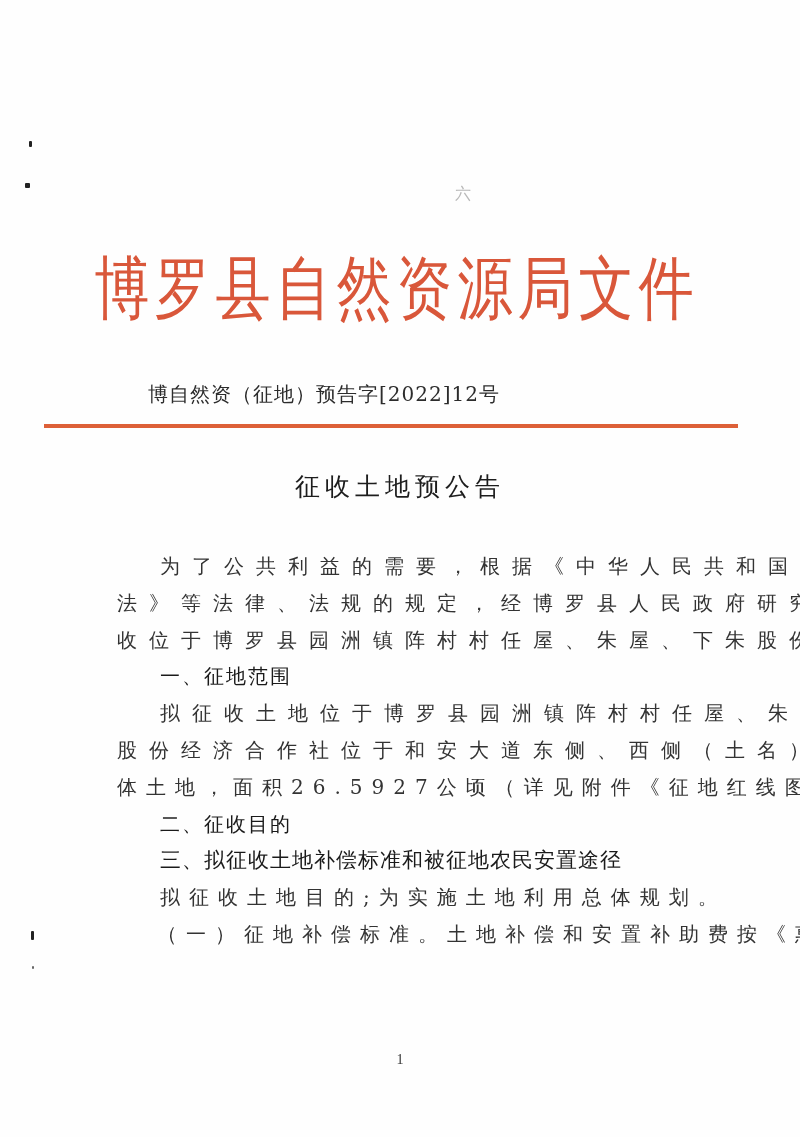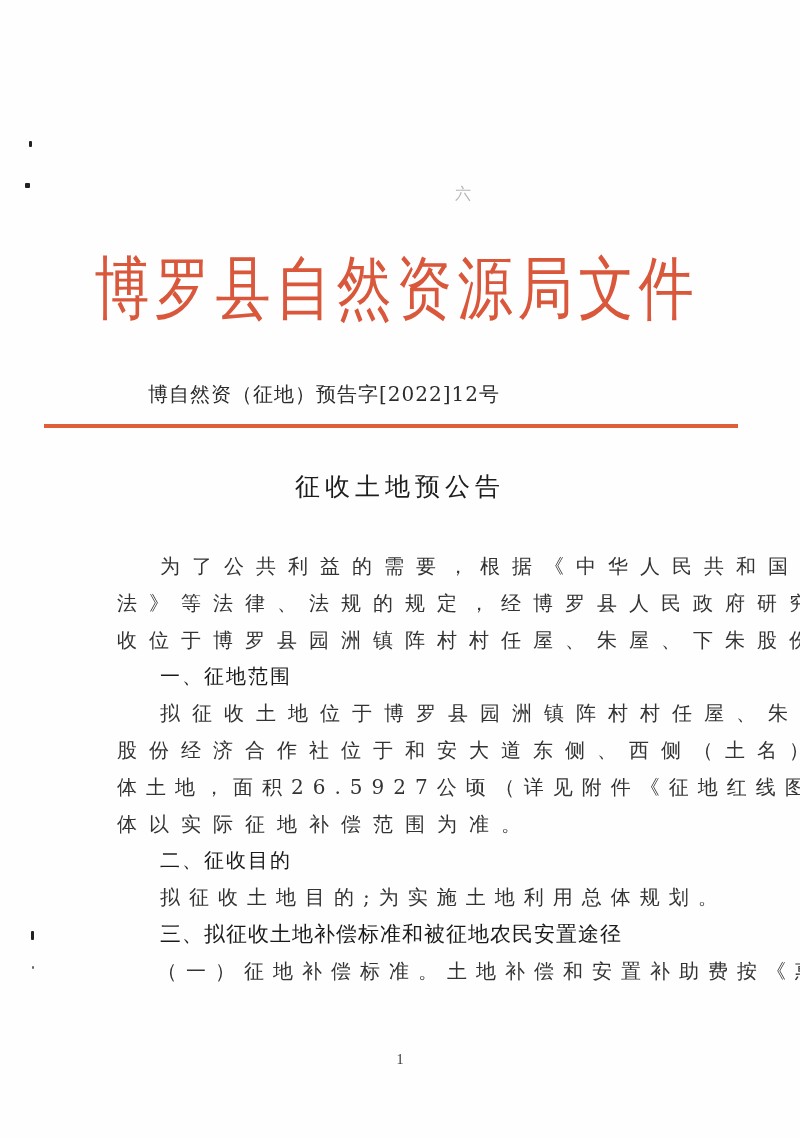--- a/index.html
+++ b/index.html
@@ -156,23 +156,22 @@
 
   <div class="body-text">
     <div class="line indent">为了公共利益的需要，根据《中华人民共和国土地管理</div>
     <div class="line">法》等法律、法规的规定，经博罗县人民政府研究决定拟征</div>
     <div class="line">收位于博罗县园洲镇阵村村任屋、朱屋、下朱股份经济合作</div>
 
     <div class="line heading">一、征地范围</div>
     <div class="line indent">拟征收土地位于博罗县园洲镇阵村村任屋、朱屋、下朱</div>
     <div class="line">股份经济合作社位于和安大道东侧、西侧（土名）地段的集</div>
     <div class="line" style="letter-spacing:9px;">体土地，面积26.5927公顷（详见附件《征地红线图》），具</div>
-    <div class="line">体以实际征地补偿范围为准。</div>
 
     <div class="line heading">二、征收目的</div>
+    <div class="line heading wide">三、拟征收土地补偿标准和被征地农民安置途径</div>
+
     <div class="line indent" style="letter-spacing:9px;">拟征收土地目的;为实施土地利用总体规划。</div>
-
-    <div class="line heading wide">三、拟征收土地补偿标准和被征地农民安置途径</div>
     <div class="line indent" style="letter-spacing:9px;padding-left:40px;">（一）征地补偿标准。土地补偿和安置补助费按《惠州</div>
   </div>
 
   <div class="page-number">1</div>
 </div>
 
 </body></html>

